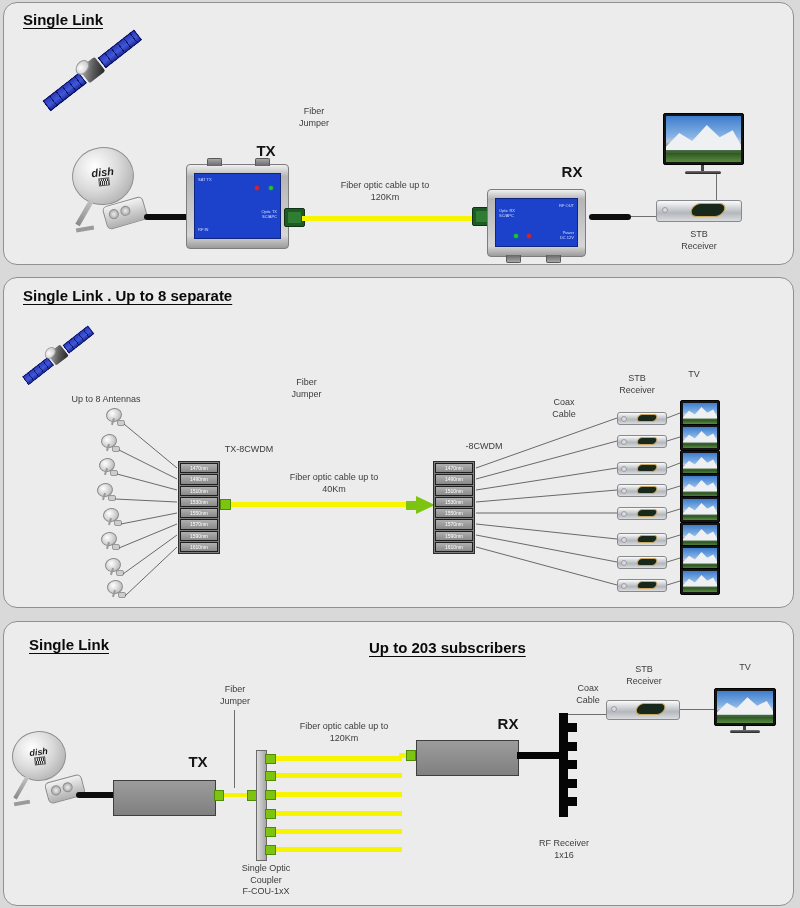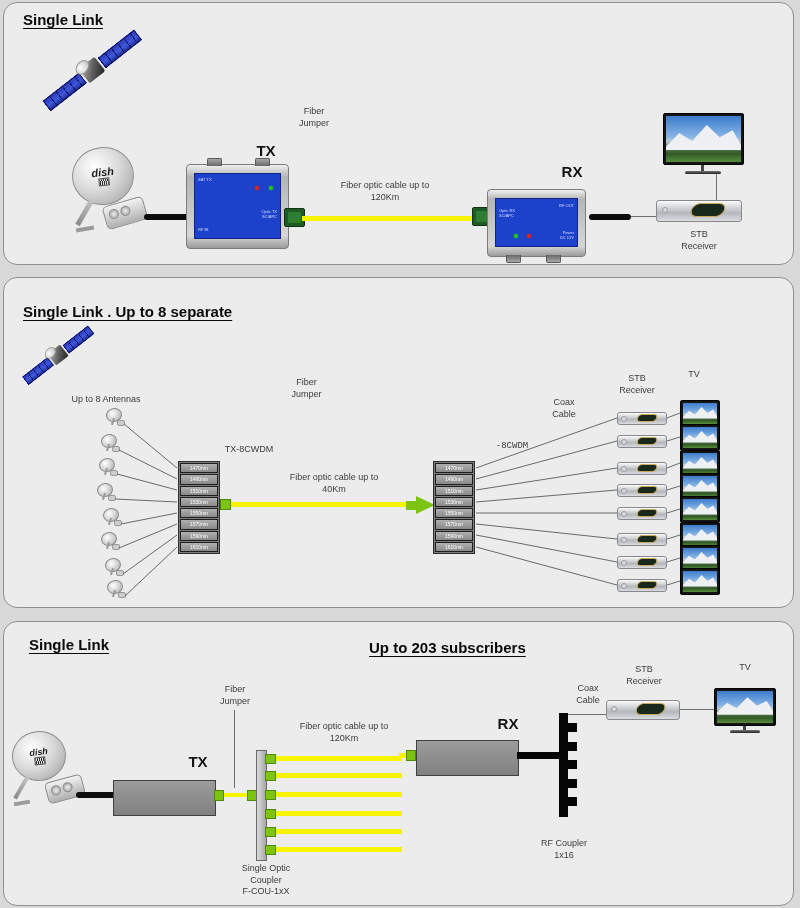--- a/index.html
+++ b/index.html
@@ -209,21 +209,21 @@
 
   <div class="tv" style="left:659px;top:110px;width:81px;height:52px;">
       <div class="scr"></div>
     </div>
   <div class="tvstand" style="left:697px;top:162px;width:3px;height:6px;"></div>
   <div class="tvbase" style="left:681px;top:168px;width:36px;height:3px;"></div>
   <div class="wire" style="left:712px;top:171px;width:1px;height:26px;"></div>
 </div>
 
 <div class="panel" id="panel2">
-  <div class="title" style="left:19px;top:25px;">Single Link .  Up to 8 separate</div>
+  <div class="title" style="left:19px;top:9px;">Single Link .  Up to 8 separate</div>
 
   <div class="sat" style="left:2px;top:68px;transform:rotate(-38deg) scale(.8);">
     <div class="satwing" style="width:40px;"></div>
     <div class="satbody"></div>
     <div class="satwing" style="width:40px;"></div>
   </div>
 
   <div class="lbl" style="left:52px;top:116px;width:100px;">Up to 8 Antennas</div>
 
   <div class="ant" style="left:99px;top:130px;">
@@ -311,21 +311,21 @@
     <div class="ch">1610nm</div>
   </div>
 
   <div class="lconn" style="left:216px;top:221px;width:11px;height:11px;"></div>
   <div class="cabley" style="left:227px;top:224px;width:178px;"></div>
   <div class="lbl" style="left:248px;top:194px;width:164px;">Fiber optic cable up to
 40Km</div>
   <div class="garrowtail" style="left:402px;top:223px;width:12px;height:9px;"></div>
   <div class="garrow" style="left:412px;top:218px;"></div>
 
-  <div class="lbl" style="left:476px;top:163px;width:64px;font-family:Liberation Mono, monospace;">-8CWDM</div>
+  <div class="lbl" style="left:448px;top:163px;width:64px;">-8CWDM</div>
   <div class="cwdm" style="left:429px;top:183px;width:42px;height:93px;">
     <div class="ch">1470nm</div>
     <div class="ch">1490nm</div>
     <div class="ch">1510nm</div>
     <div class="ch">1530nm</div>
     <div class="ch">1550nm</div>
     <div class="ch">1570nm</div>
     <div class="ch">1590nm</div>
     <div class="ch">1610nm</div>
   </div>
@@ -422,21 +422,21 @@
   <div class="lconn" style="left:402px;top:128px;width:10px;height:11px;"></div>
   <div class="graydev" style="left:412px;top:118px;width:101px;height:34px;"></div>
 
   <div class="spk" style="left:513px;top:130px;width:44px;height:7px;"></div>
   <div class="spk" style="left:555px;top:91px;width:9px;height:104px;"></div>
   <div class="spk" style="left:564px;top:101px;width:9px;height:9px;"></div>
   <div class="spk" style="left:564px;top:120px;width:9px;height:9px;"></div>
   <div class="spk" style="left:564px;top:138px;width:9px;height:9px;"></div>
   <div class="spk" style="left:564px;top:157px;width:9px;height:9px;"></div>
   <div class="spk" style="left:564px;top:175px;width:9px;height:9px;"></div>
-  <div class="lbl" style="left:524px;top:216px;width:72px;">RF Coupler
+  <div class="lbl" style="left:524px;top:216px;width:72px;">RF Receiver
 1x16</div>
 
   <div class="wire" style="left:564px;top:92px;width:40px;height:1px;"></div>
   <div class="lbl" style="left:552px;top:61px;width:64px;">Coax
 Cable</div>
 
   <div class="lbl" style="left:608px;top:42px;width:64px;">STB
 Receiver</div>
   <div class="stb" style="left:602px;top:78px;width:74px;height:20px;"></div>
   <div class="wire" style="left:676px;top:87px;width:35px;height:1px;"></div>

